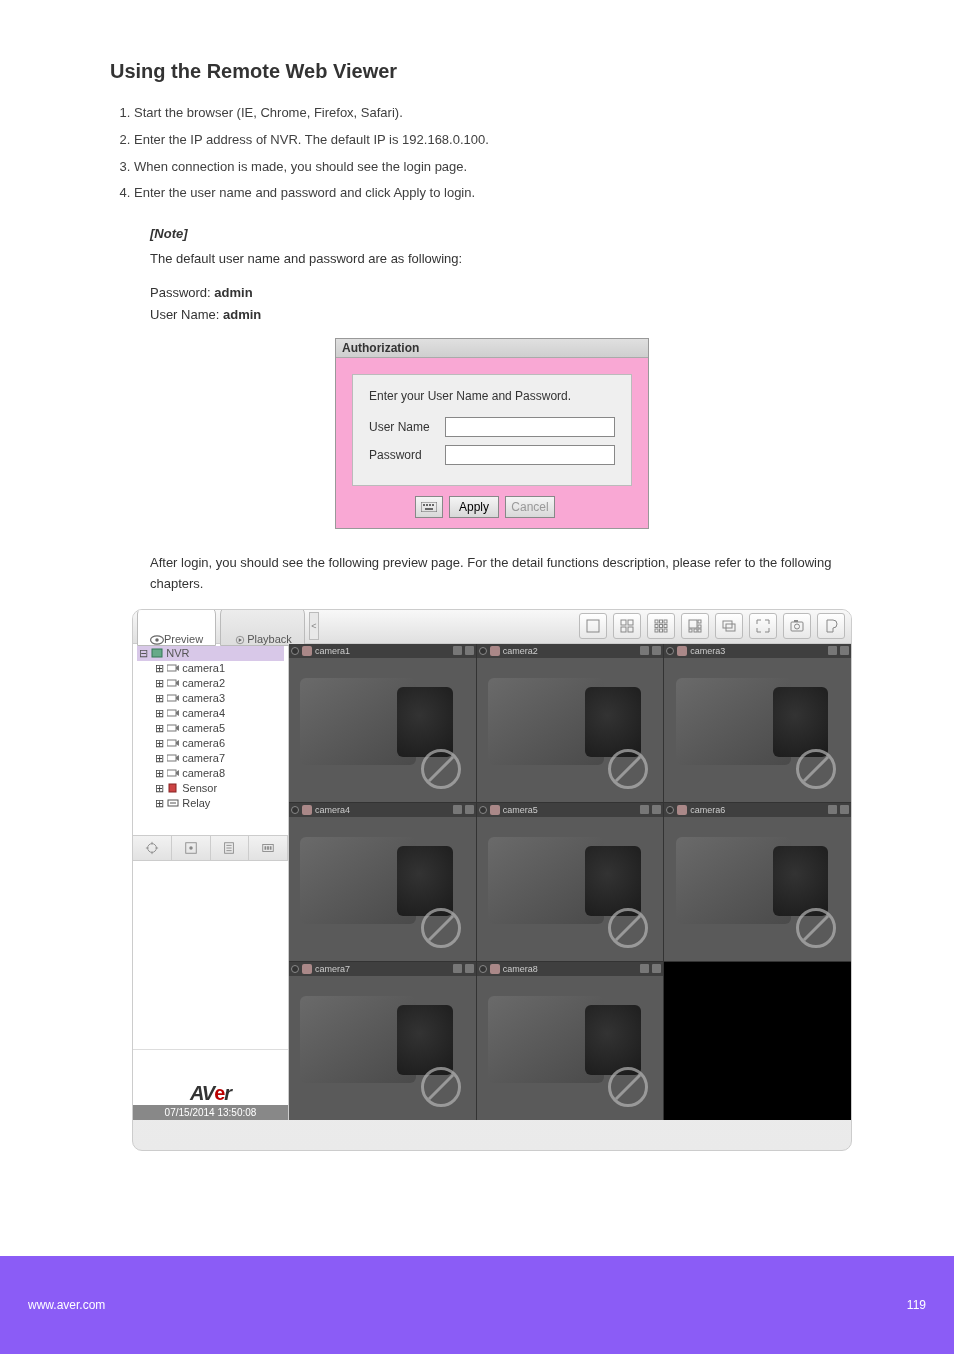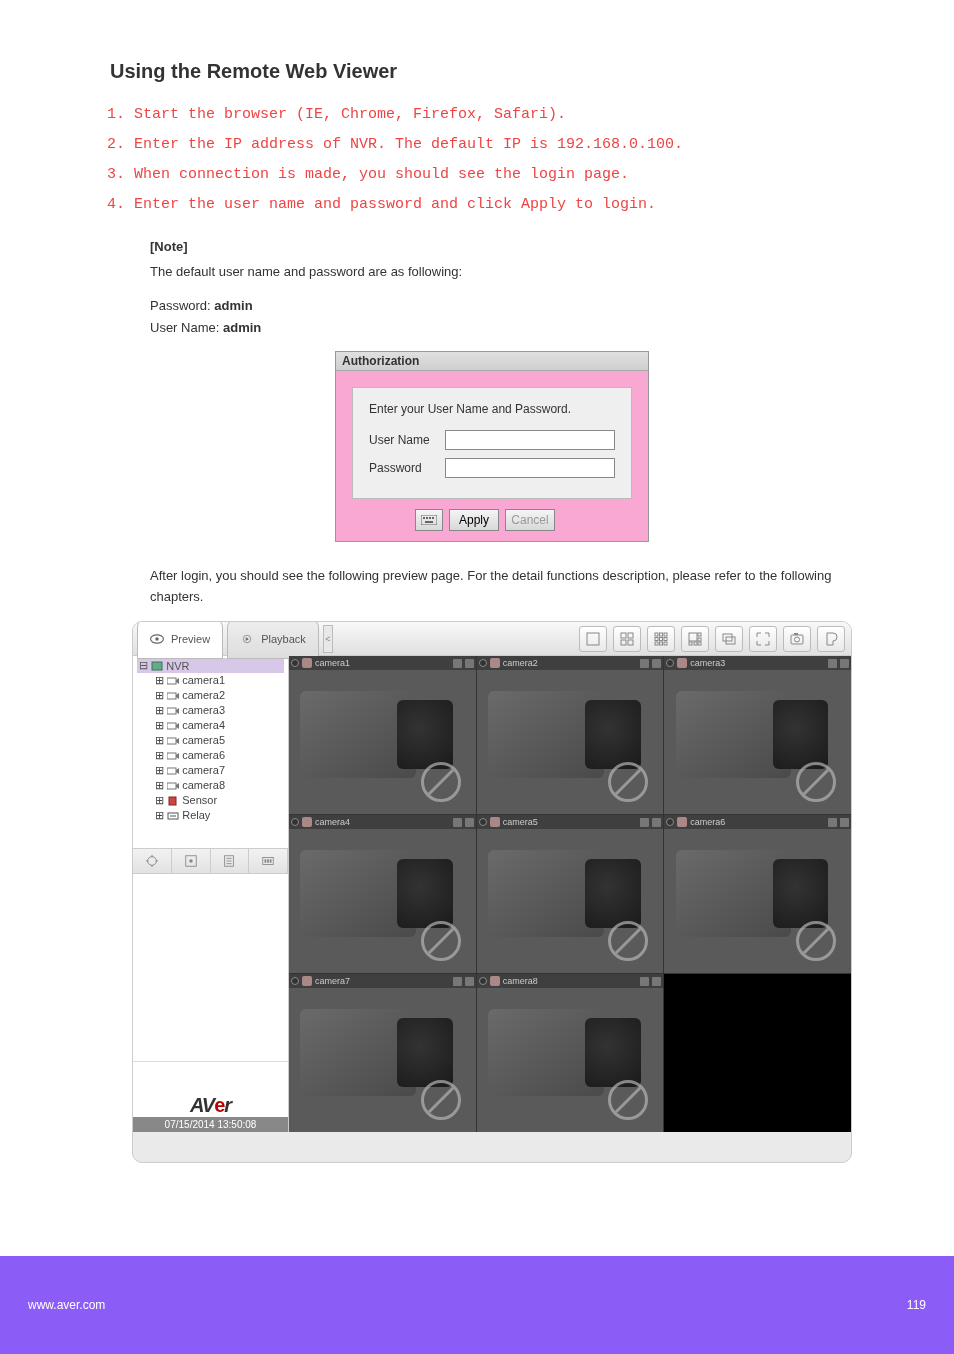--- a/index.html
+++ b/index.html
@@ -16,32 +16,31 @@
   }
   h2 {
     font-size: 20px;
     font-weight: bold;
     color: #333;
     margin-bottom: 20px;
   }
   ol.steps {
     list-style: decimal;
     padding-left: 24px;
-    font-size: 15px;
+    font-size: 13px;
     line-height: 1.6;
-    color: #ef4444;
-    font-family: Liberation Mono, monospace;
+    color: #404040;
   }
   ol.steps li { margin-bottom: 6px; }
   .note {
     margin: 20px 0 12px 40px;
     font-size: 13px;
     line-height: 1.6;
   }
-  .note-label { font-weight: bold; }
+  .note-label { font-weight: bold; font-style: italic; }
   .note-body { margin-top: 4px; }
   .cred-lines {
     margin: 6px 0 6px 40px;
     font-size: 13px;
     line-height: 1.7;
   }
 
   
   .auth-wrap {
     display: flex;
@@ -149,21 +148,21 @@
   }
 
   .viewer-toolbar {
     height: 34px;
     display: flex;
     align-items: center;
     border-bottom: 1px solid #ccc;
     background: linear-gradient(#f8f8f8,#e0e0e0);
   }
   .tab {
-    display: flex; align-items: center; gap: 7px;
+    display: flex; align-items: flex-end; gap: 0;
     height: 40px;
     padding: 0 12px;
     border: 1px solid #bbb;
     border-radius: 8px 8px 0 0;
     margin-left: 4px;
     background: #fff;
     position: relative;
   }
   .tab.inactive { background: linear-gradient(#eee,#ddd); }
   .tab-icon {

